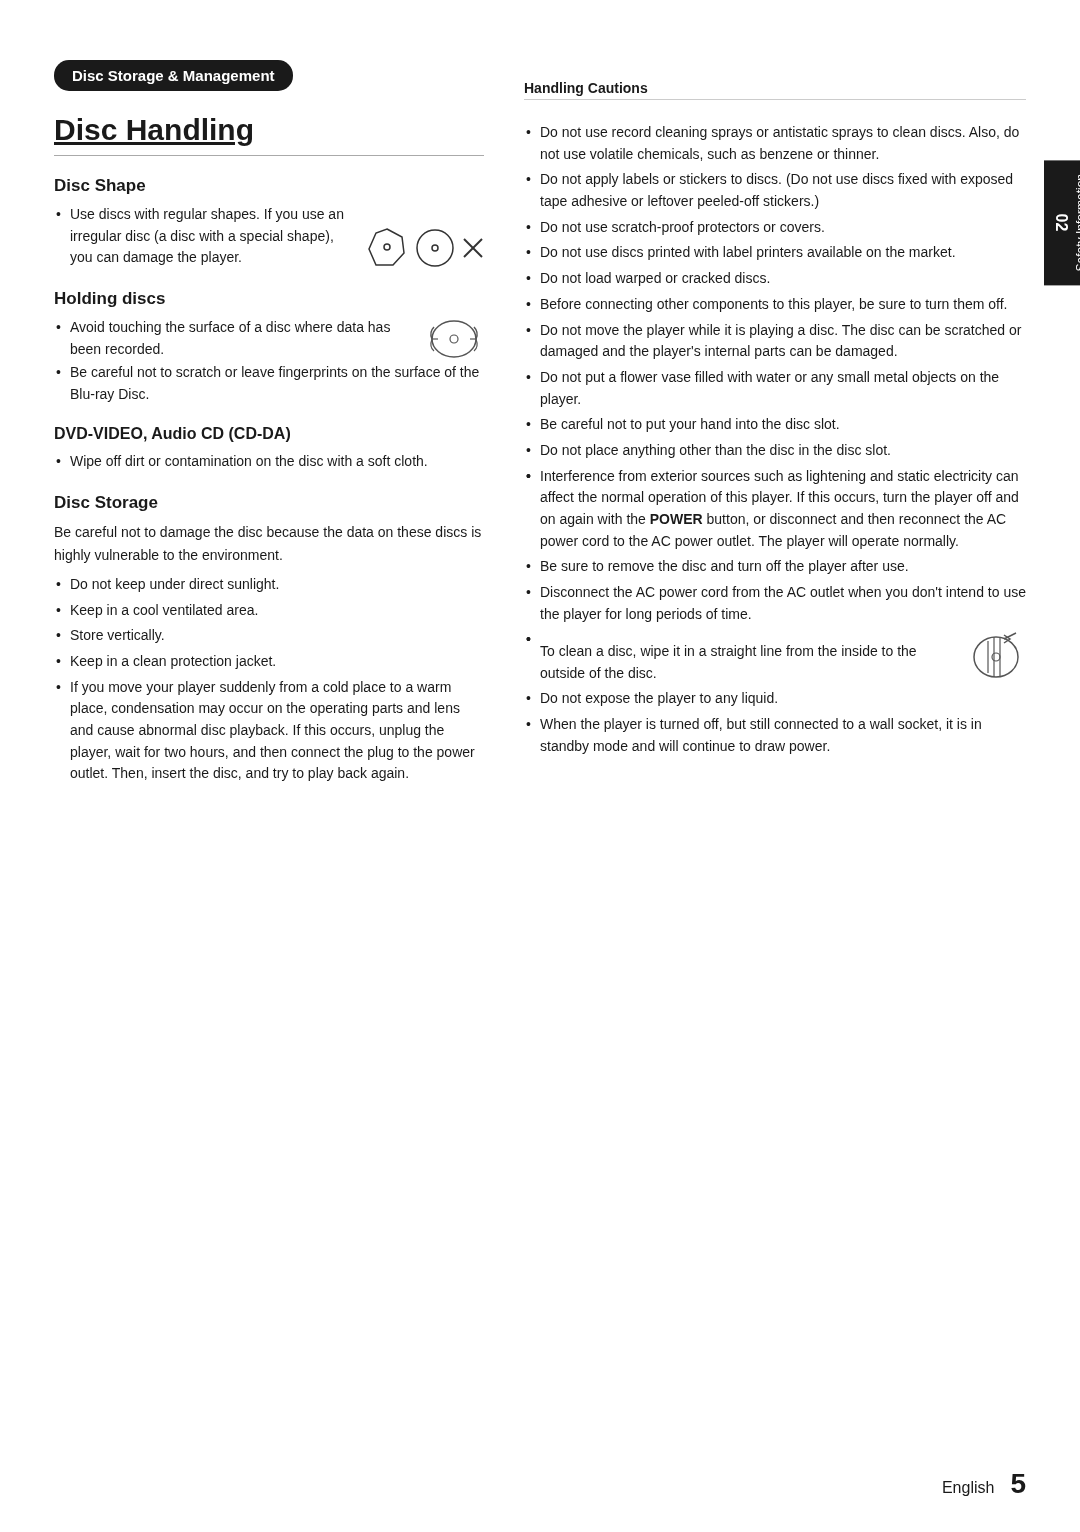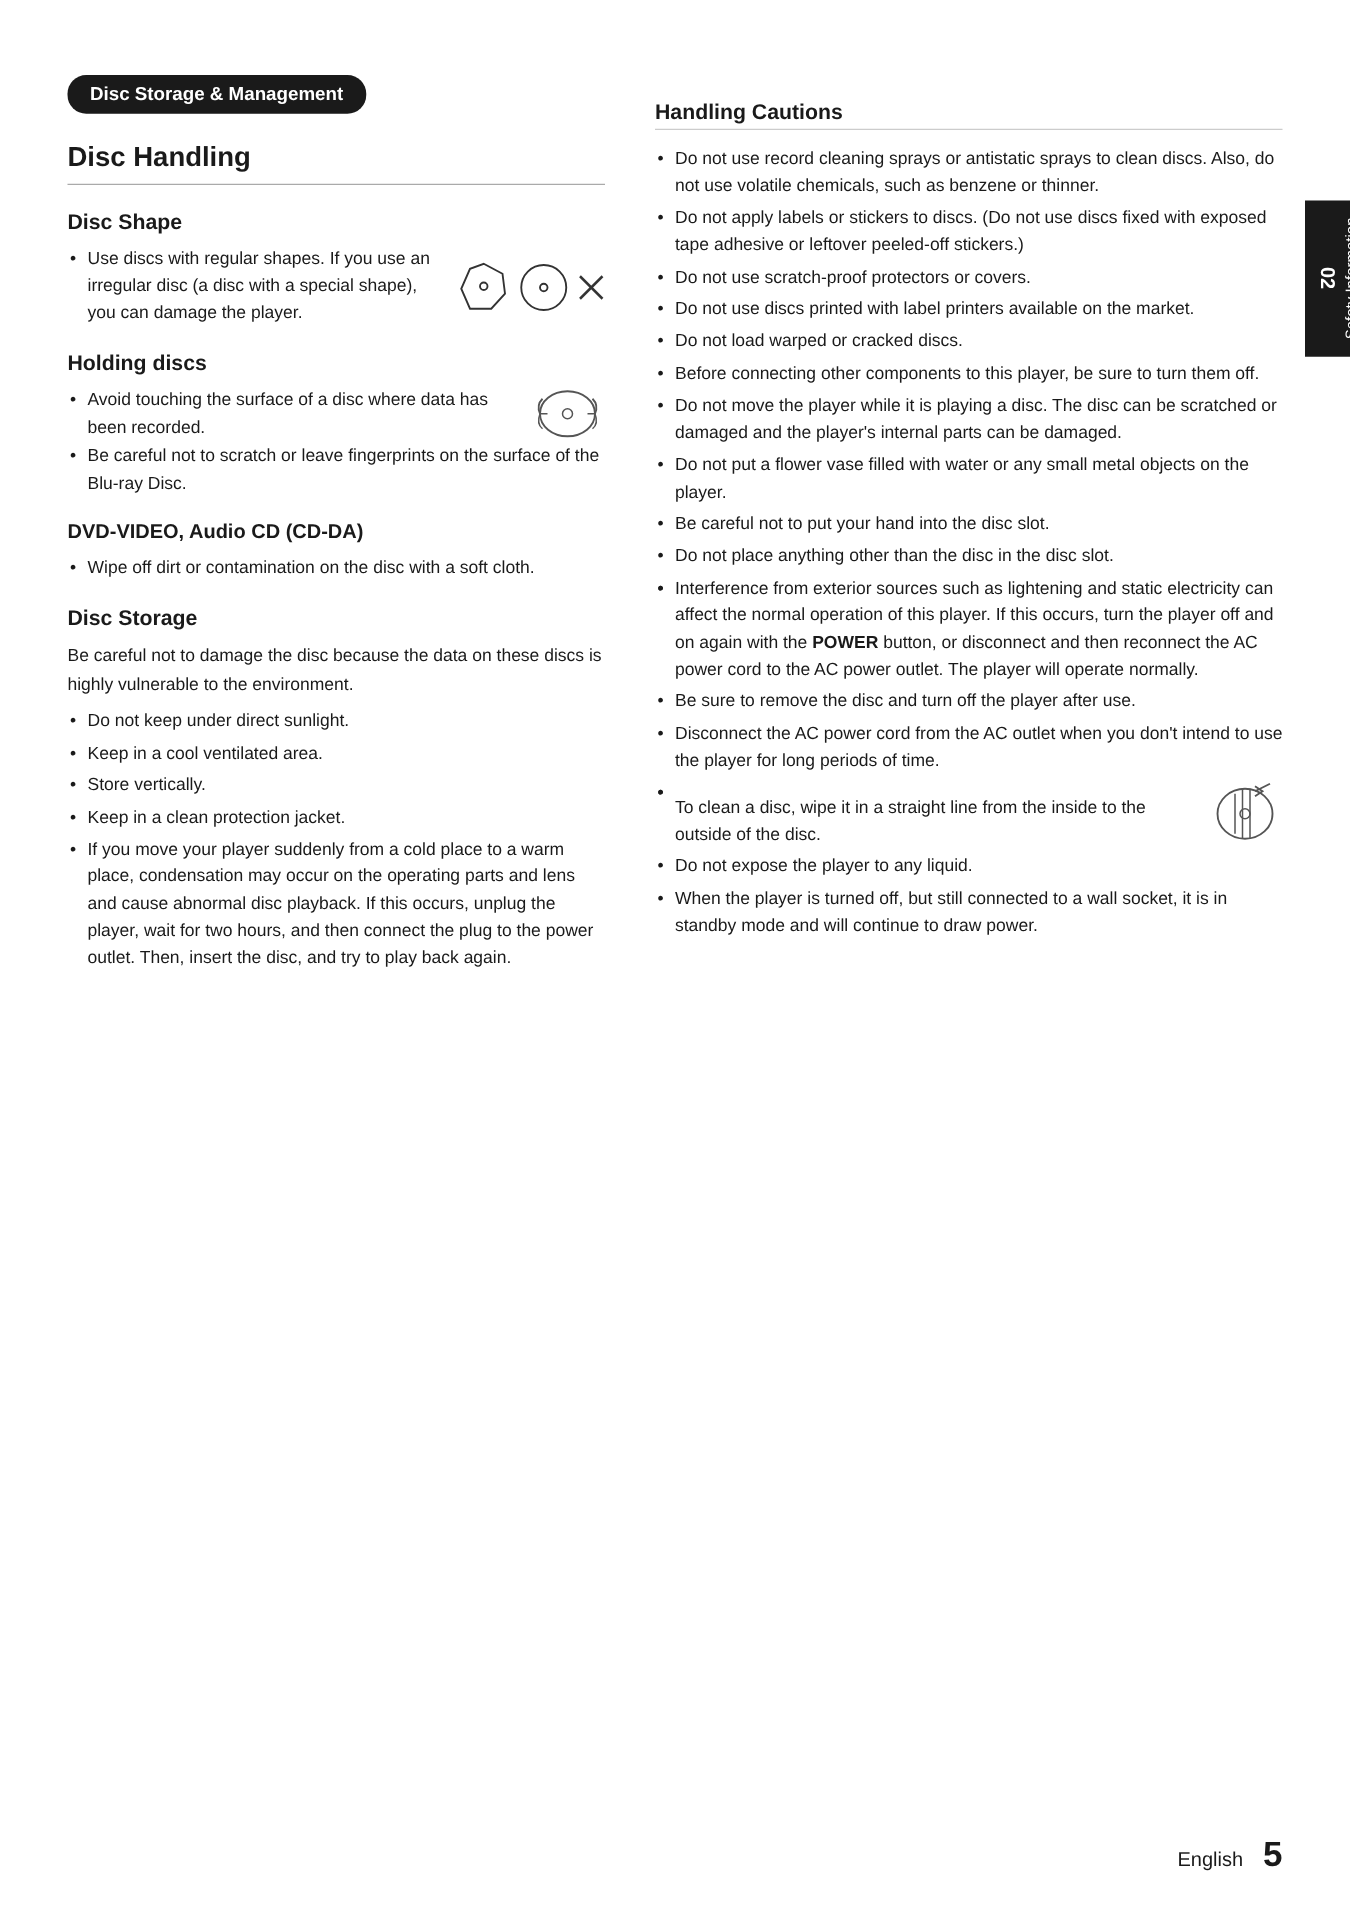--- a/index.html
+++ b/index.html
@@ -82,43 +82,44 @@
       font-size: 15px;
       font-weight: bold;
       padding: 7px 18px;
       display: inline-block;
       margin-bottom: 22px;
       border-radius: 15px;
     }
 
     
     .main-title {
-      font-size: 22px;
+      font-size: 30px;
       font-weight: bold;
       color: #1a1a1a;
       margin-bottom: 6px;
       border-bottom: 1px solid #aaa;
       padding-bottom: 8px;
+      text-decoration: underline;
     }
 
     
     .section-title {
       font-size: 17px;
       font-weight: bold;
       color: #1a1a1a;
       margin-top: 20px;
       margin-bottom: 8px;
     }
 
     .section-title-underlined {
-      font-size: 17px;
+      font-size: 14px;
       font-weight: bold;
       color: #1a1a1a;
       margin-top: 20px;
-      margin-bottom: 12px;
+      margin-bottom: 22px;
       border-bottom: 1px solid #ccc;
       padding-bottom: 3px;
     }
 
     
     .bullet-list {
       list-style: none;
       padding-left: 0;
       margin: 0;
     }
@@ -142,21 +143,21 @@
     .plain-text {
       font-size: 14px;
       line-height: 1.6;
       color: #1a1a1a;
       margin-bottom: 8px;
     }
 
     
     .disc-shape-row {
       display: flex;
-      align-items: center;
+      align-items: flex-end;
       gap: 0;
     }
 
     .disc-shape-text {
       flex: 1;
       font-size: 14px;
       line-height: 1.55;
       padding-left: 16px;
       position: relative;
     }

